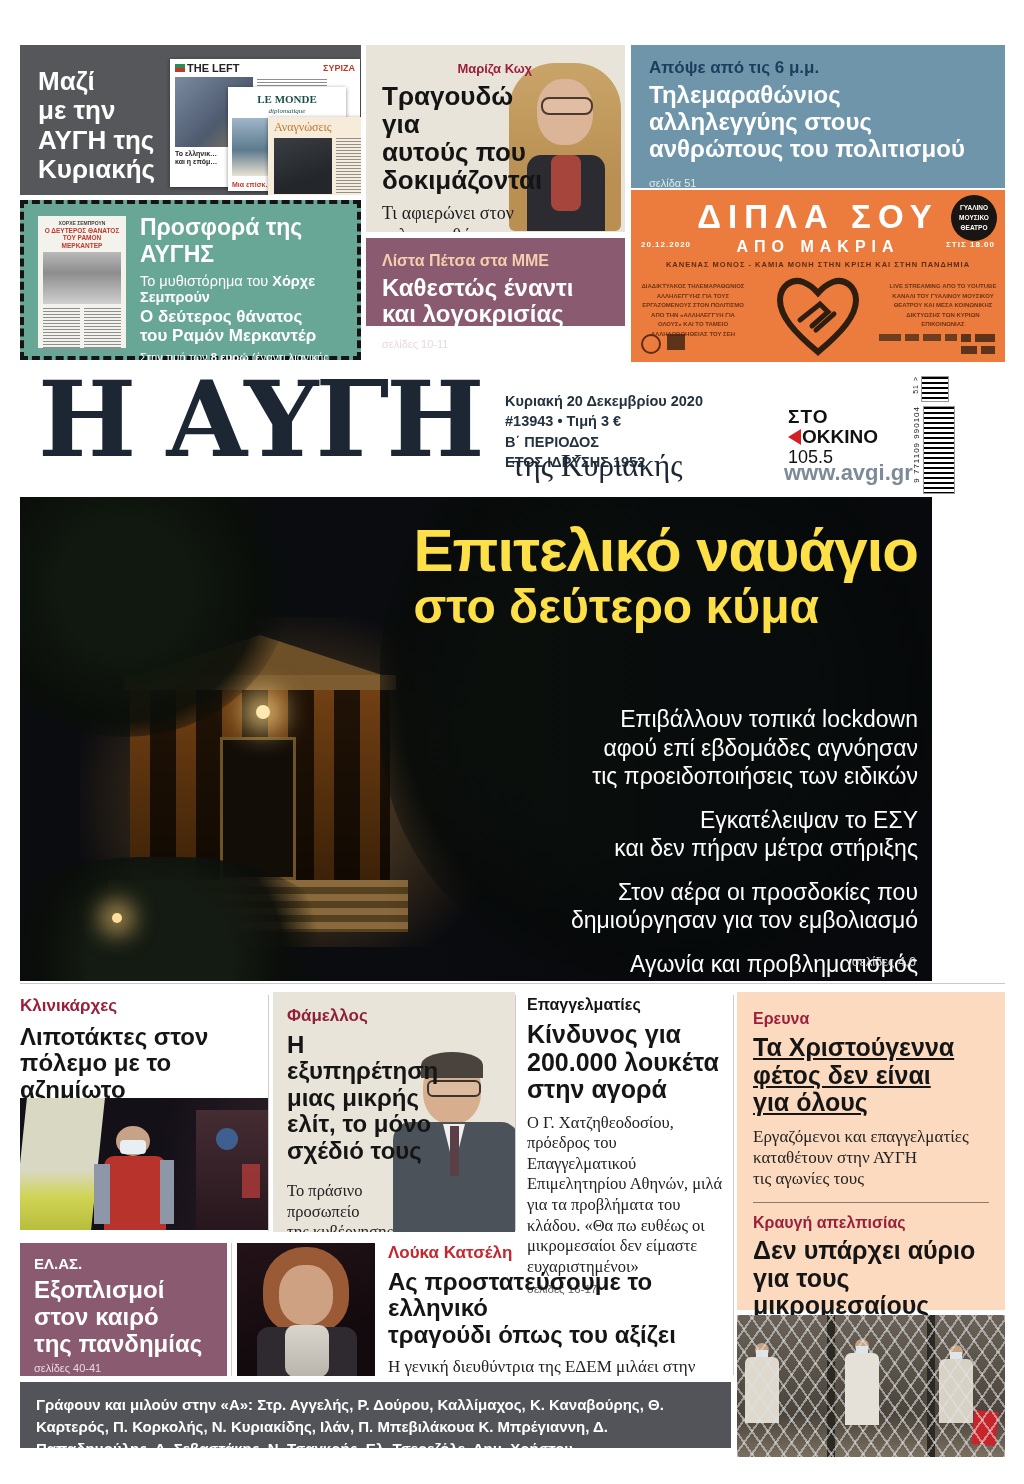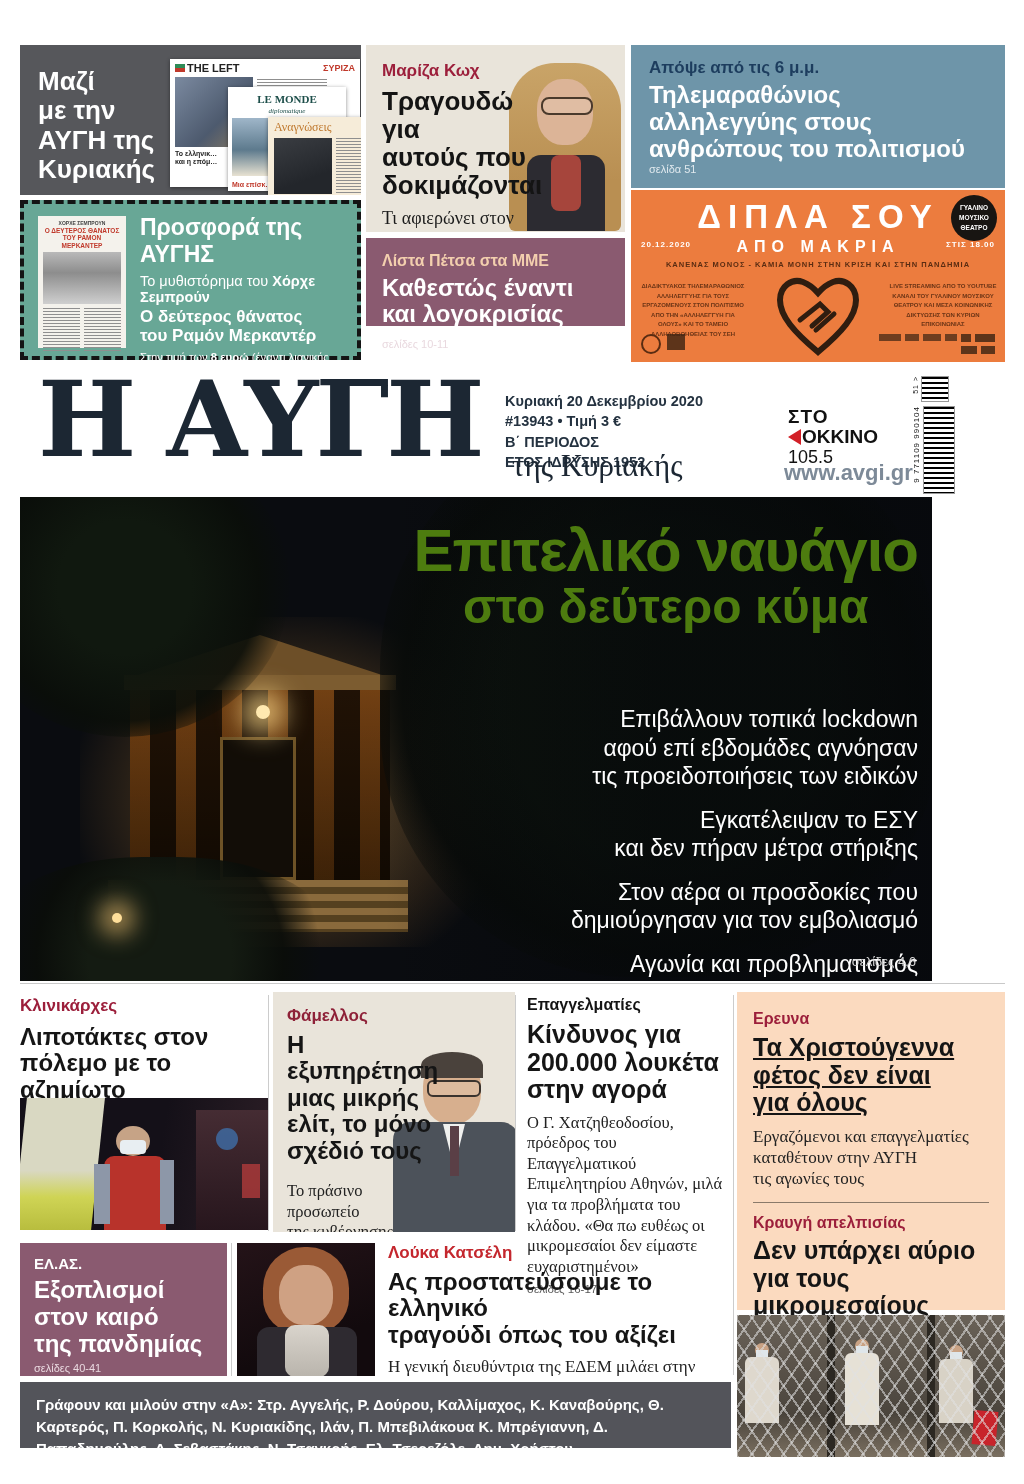--- a/index.html
+++ b/index.html
@@ -32,21 +32,21 @@
   .masthead-title{left:30px;top:368px;font-family:"DejaVu Serif","Liberation Serif",serif;font-weight:bold;font-size:104px;line-height:1;color:#1c2733;letter-spacing:-3px;margin-left:8px;}
   .masthead-info{left:505px;top:391px;font-size:14.5px;font-weight:bold;color:#243240;line-height:1.4;}
   .masthead-edition{left:512px;top:448px;font-family:"Liberation Serif","DejaVu Serif",serif;font-size:31px;color:#1c2733;}
   .radio{left:788px;top:407px;color:#111;line-height:1;}
   .website{left:784px;top:460px;font-size:22px;font-weight:bold;color:#7d8a98;}
   .barcode-wrap{left:912px;top:376px;width:52px;}
   .bars{background:repeating-linear-gradient(180deg,#000 0 2px,#fff 2px 5px);border:1px solid #999;}
   .vtext{writing-mode:vertical-rl;transform:rotate(180deg);font-size:8px;color:#111;letter-spacing:1px;}
   
   .hero{left:20px;top:497px;width:912px;height:484px;background:#0a0c10;overflow:hidden;}
-  .hero-headline{right:14px;top:22px;text-align:center;color:#4d7c0f;z-index:10;}
+  .hero-headline{right:14px;top:22px;text-align:left;color:#fde047;z-index:10;}
   .hero-h1{font-size:60px;font-weight:800;letter-spacing:-1px;line-height:1.05;}
   .hero-h2{font-size:48px;font-weight:800;line-height:1.05;}
   .hero-deck{right:14px;top:208px;text-align:right;color:#fff;z-index:10;font-size:23px;line-height:1.24;}
   .hero-deck .item{margin-bottom:15px;}
   .hero-pages{right:16px;bottom:12px;color:#d8d8d8;font-size:13px;z-index:10;}
   
   .bottom-rule{left:20px;top:983px;width:985px;height:1px;background:#c9c9c9;}
   .vrule{width:1px;background:#cccccc;}
   .story-kicker{font-size:17px;font-weight:bold;}
   .story-head{font-size:24px;font-weight:bold;color:#151515;line-height:1.1;}
@@ -130,21 +130,21 @@
 
   <div class="abs promo-mariza">
     <div class="abs" style="right:-6px;top:18px;width:132px;height:170px;">
       <div class="abs" style="left:10px;top:0;width:112px;height:168px;background:linear-gradient(180deg,#c9a468,#b98f52 70%);border-radius:46px 46px 6px 6px;"></div>
       <div class="abs" style="left:38px;top:16px;width:56px;height:66px;background:#dcb497;border-radius:45%;"></div>
       <div class="abs" style="left:42px;top:34px;width:48px;height:14px;border:2.5px solid #4a3a2c;border-radius:8px;background:rgba(255,255,255,.12);"></div>
       <div class="abs" style="left:28px;top:92px;width:78px;height:76px;background:#2c2b31;border-radius:14px 14px 0 0;"></div>
       <div class="abs" style="left:52px;top:92px;width:30px;height:56px;background:#a6453c;border-radius:8px;"></div>
     </div>
     <div class="abs" style="left:16px;top:16px;width:150px;">
-      <div class="kicker-maroon" style="font-size:17px;">Μαρίζα Κωχ</div>
+      <div class="kicker-maroon" style="font-size:13px;text-align:right;">Μαρίζα Κωχ</div>
       <div class="pre" style="font-size:26px;font-weight:bold;color:#141414;line-height:1.08;margin-top:6px;">Τραγουδώ για
 αυτούς που
 δοκιμάζονται</div>
       <div class="pre serif" style="font-size:18px;margin-top:9px;color:#1c1c1c;line-height:1.2;">Τι αφιερώνει στον
 τηλεμαραθώνιο</div>
 
     </div>
   </div>
 
   <div class="abs promo-petsas">
@@ -155,21 +155,21 @@
       <div style="font-size:11px;color:#e9d9df;margin-top:10px;">σελίδες 10-11</div>
     </div>
   </div>
 
   <div class="abs promo-telethon">
     <div class="abs" style="left:18px;top:13px;width:340px;">
       <div style="font-size:17px;font-weight:bold;color:#1d3d5e;">Απόψε από τις 6 μ.μ.</div>
       <div class="pre" style="font-size:24px;font-weight:bold;line-height:1.12;margin-top:4px;">Τηλεμαραθώνιος
 αλληλεγγύης στους
 ανθρώπους του πολιτισμού</div>
-      <div style="font-size:11px;color:#e0e9ee;margin-top:0;">σελίδα 51</div>
+      <div style="font-size:11px;color:#e0e9ee;margin-top:14px;">σελίδα 51</div>
     </div>
   </div>
 
   <div class="abs promo-poster">
     <div class="abs" style="left:50%;transform:translateX(-50%);top:8px;font-size:33px;font-weight:800;letter-spacing:7px;white-space:nowrap;">ΔΙΠΛΑ ΣΟΥ</div>
     <div class="abs" style="left:50%;transform:translateX(-50%);top:48px;font-size:16px;font-weight:800;letter-spacing:6px;white-space:nowrap;">ΑΠΟ ΜΑΚΡΙΑ</div>
     <div class="abs" style="left:10px;top:50px;font-size:8px;font-weight:bold;letter-spacing:1px;">20.12.2020</div>
     <div class="abs" style="right:10px;top:50px;font-size:8px;font-weight:bold;letter-spacing:1px;">ΣΤΙΣ 18.00</div>
     <div class="abs" style="right:8px;top:5px;width:46px;height:46px;border-radius:50%;background:#181512;display:flex;align-items:center;justify-content:center;text-align:center;font-size:6.5px;font-weight:bold;line-height:1.5;padding:2px;box-sizing:border-box;">
       <span>ΓΥΑΛΙΝΟ ΜΟΥΣΙΚΟ ΘΕΑΤΡΟ</span>

